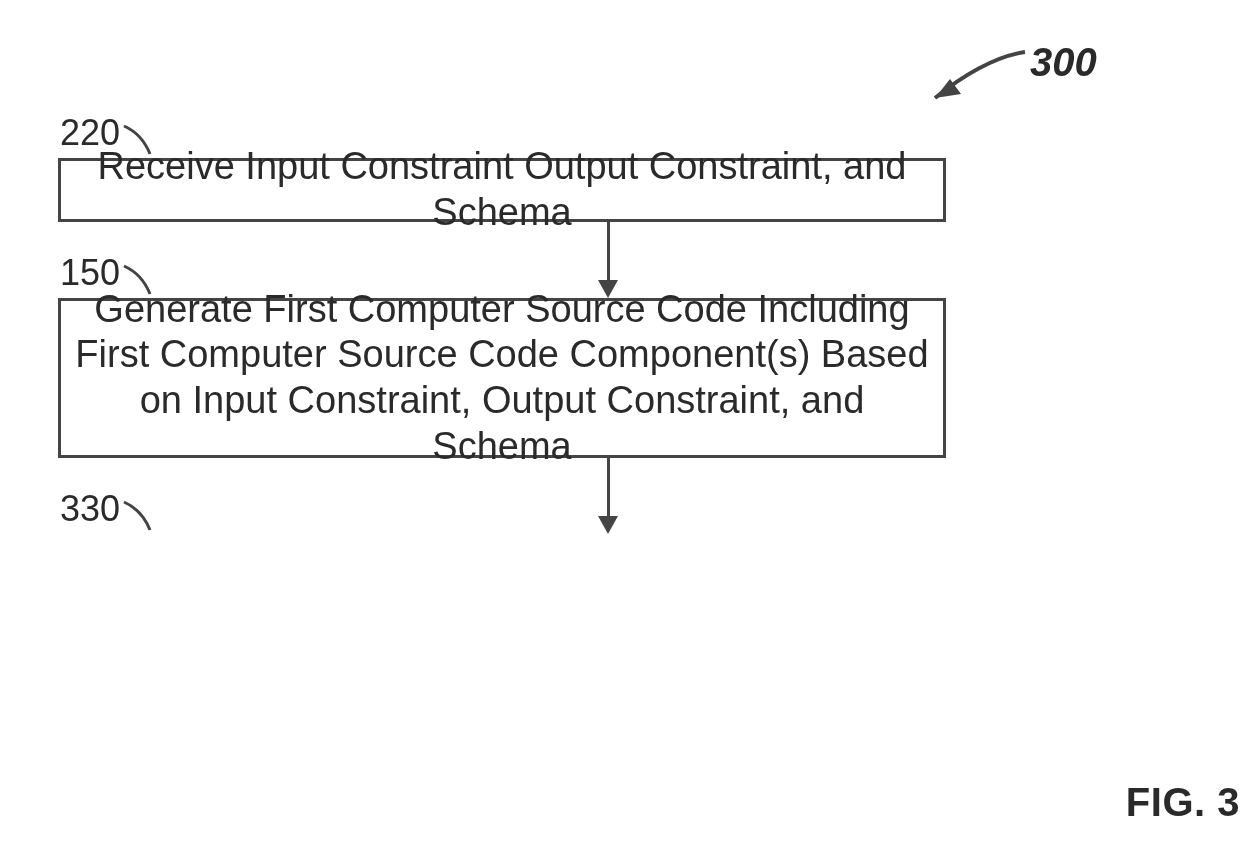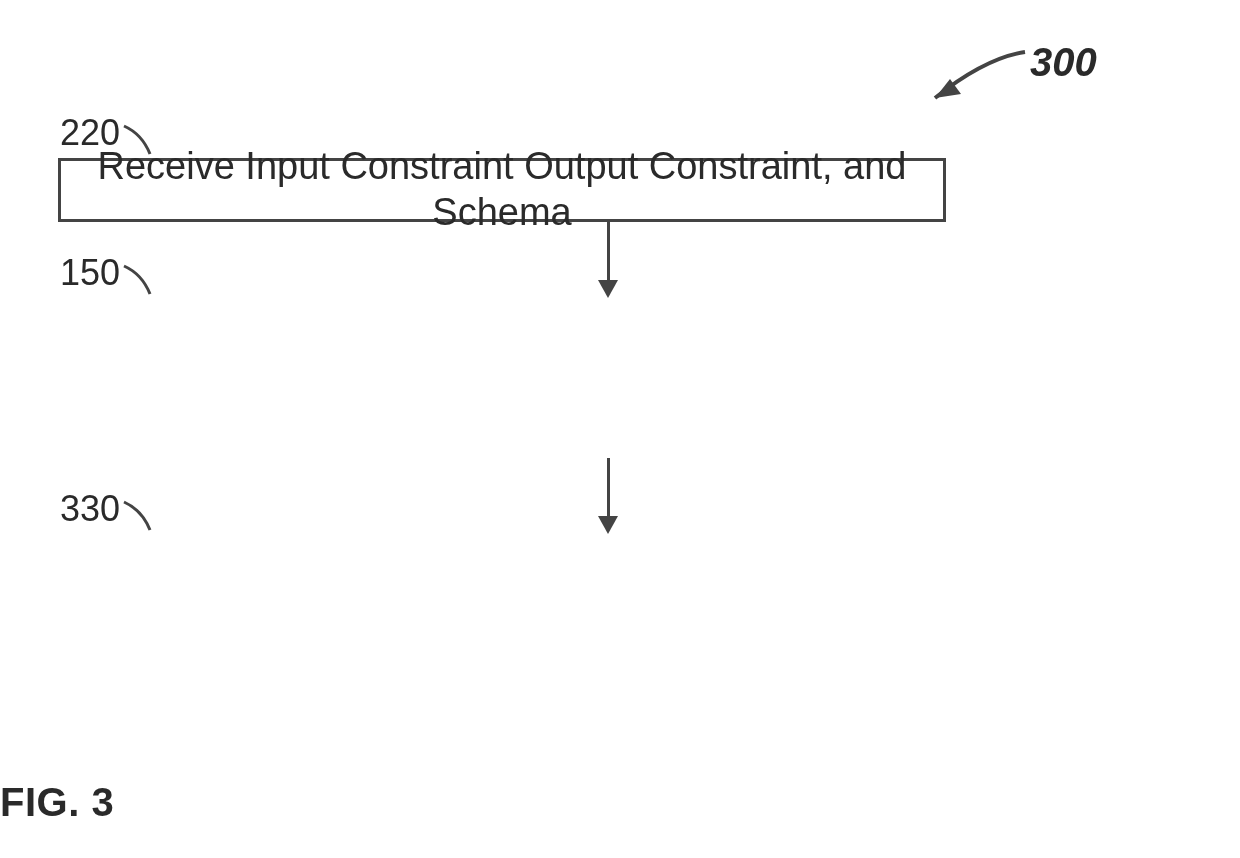--- a/index.html
+++ b/index.html
@@ -13,21 +13,21 @@
   }
   .canvas {
     position: relative;
     width: 1240px;
     height: 858px;
   }
   .fig-label {
     position: absolute;
     left: 0;
     right: 0;
-    text-align: left;
+    text-align: right;
     top: 780px;
     font-size: 40px;
     font-weight: bold;
     letter-spacing: 0.5px;
   }
   .ref-300 {
     position: absolute;
     top: 40px;
     left: 1030px;
     font-size: 40px;
@@ -109,20 +109,23 @@
 
   <div class="arrow" style="left:608px; top:222px;">
     <div class="shaft" style="top:0; height:58px;"></div>
     <div class="head" style="top:58px;"></div>
   </div>
 
   <div class="step-label" style="top:252px; left:60px;">150</div>
   <svg class="hook" style="top:258px; left:122px;" viewBox="0 0 50 40">
     <path d="M2 8 Q 20 16 28 36" stroke="#444" stroke-width="3" fill="none"></path>
   </svg>
+  <div class="box" style="top:298px; height:160px;">
+    <span>Generate First Computer Source Code Including First Computer Source Code Component(s) Based on Input Constraint, Output Constraint, and Schema</span>
+  </div>
 
   <div class="arrow" style="left:608px; top:458px;">
     <div class="shaft" style="top:0; height:58px;"></div>
     <div class="head" style="top:58px;"></div>
   </div>
 
   <div class="step-label" style="top:488px; left:60px;">330</div>
   <svg class="hook" style="top:494px; left:122px;" viewBox="0 0 50 40">
     <path d="M2 8 Q 20 16 28 36" stroke="#444" stroke-width="3" fill="none"></path>
   </svg>

